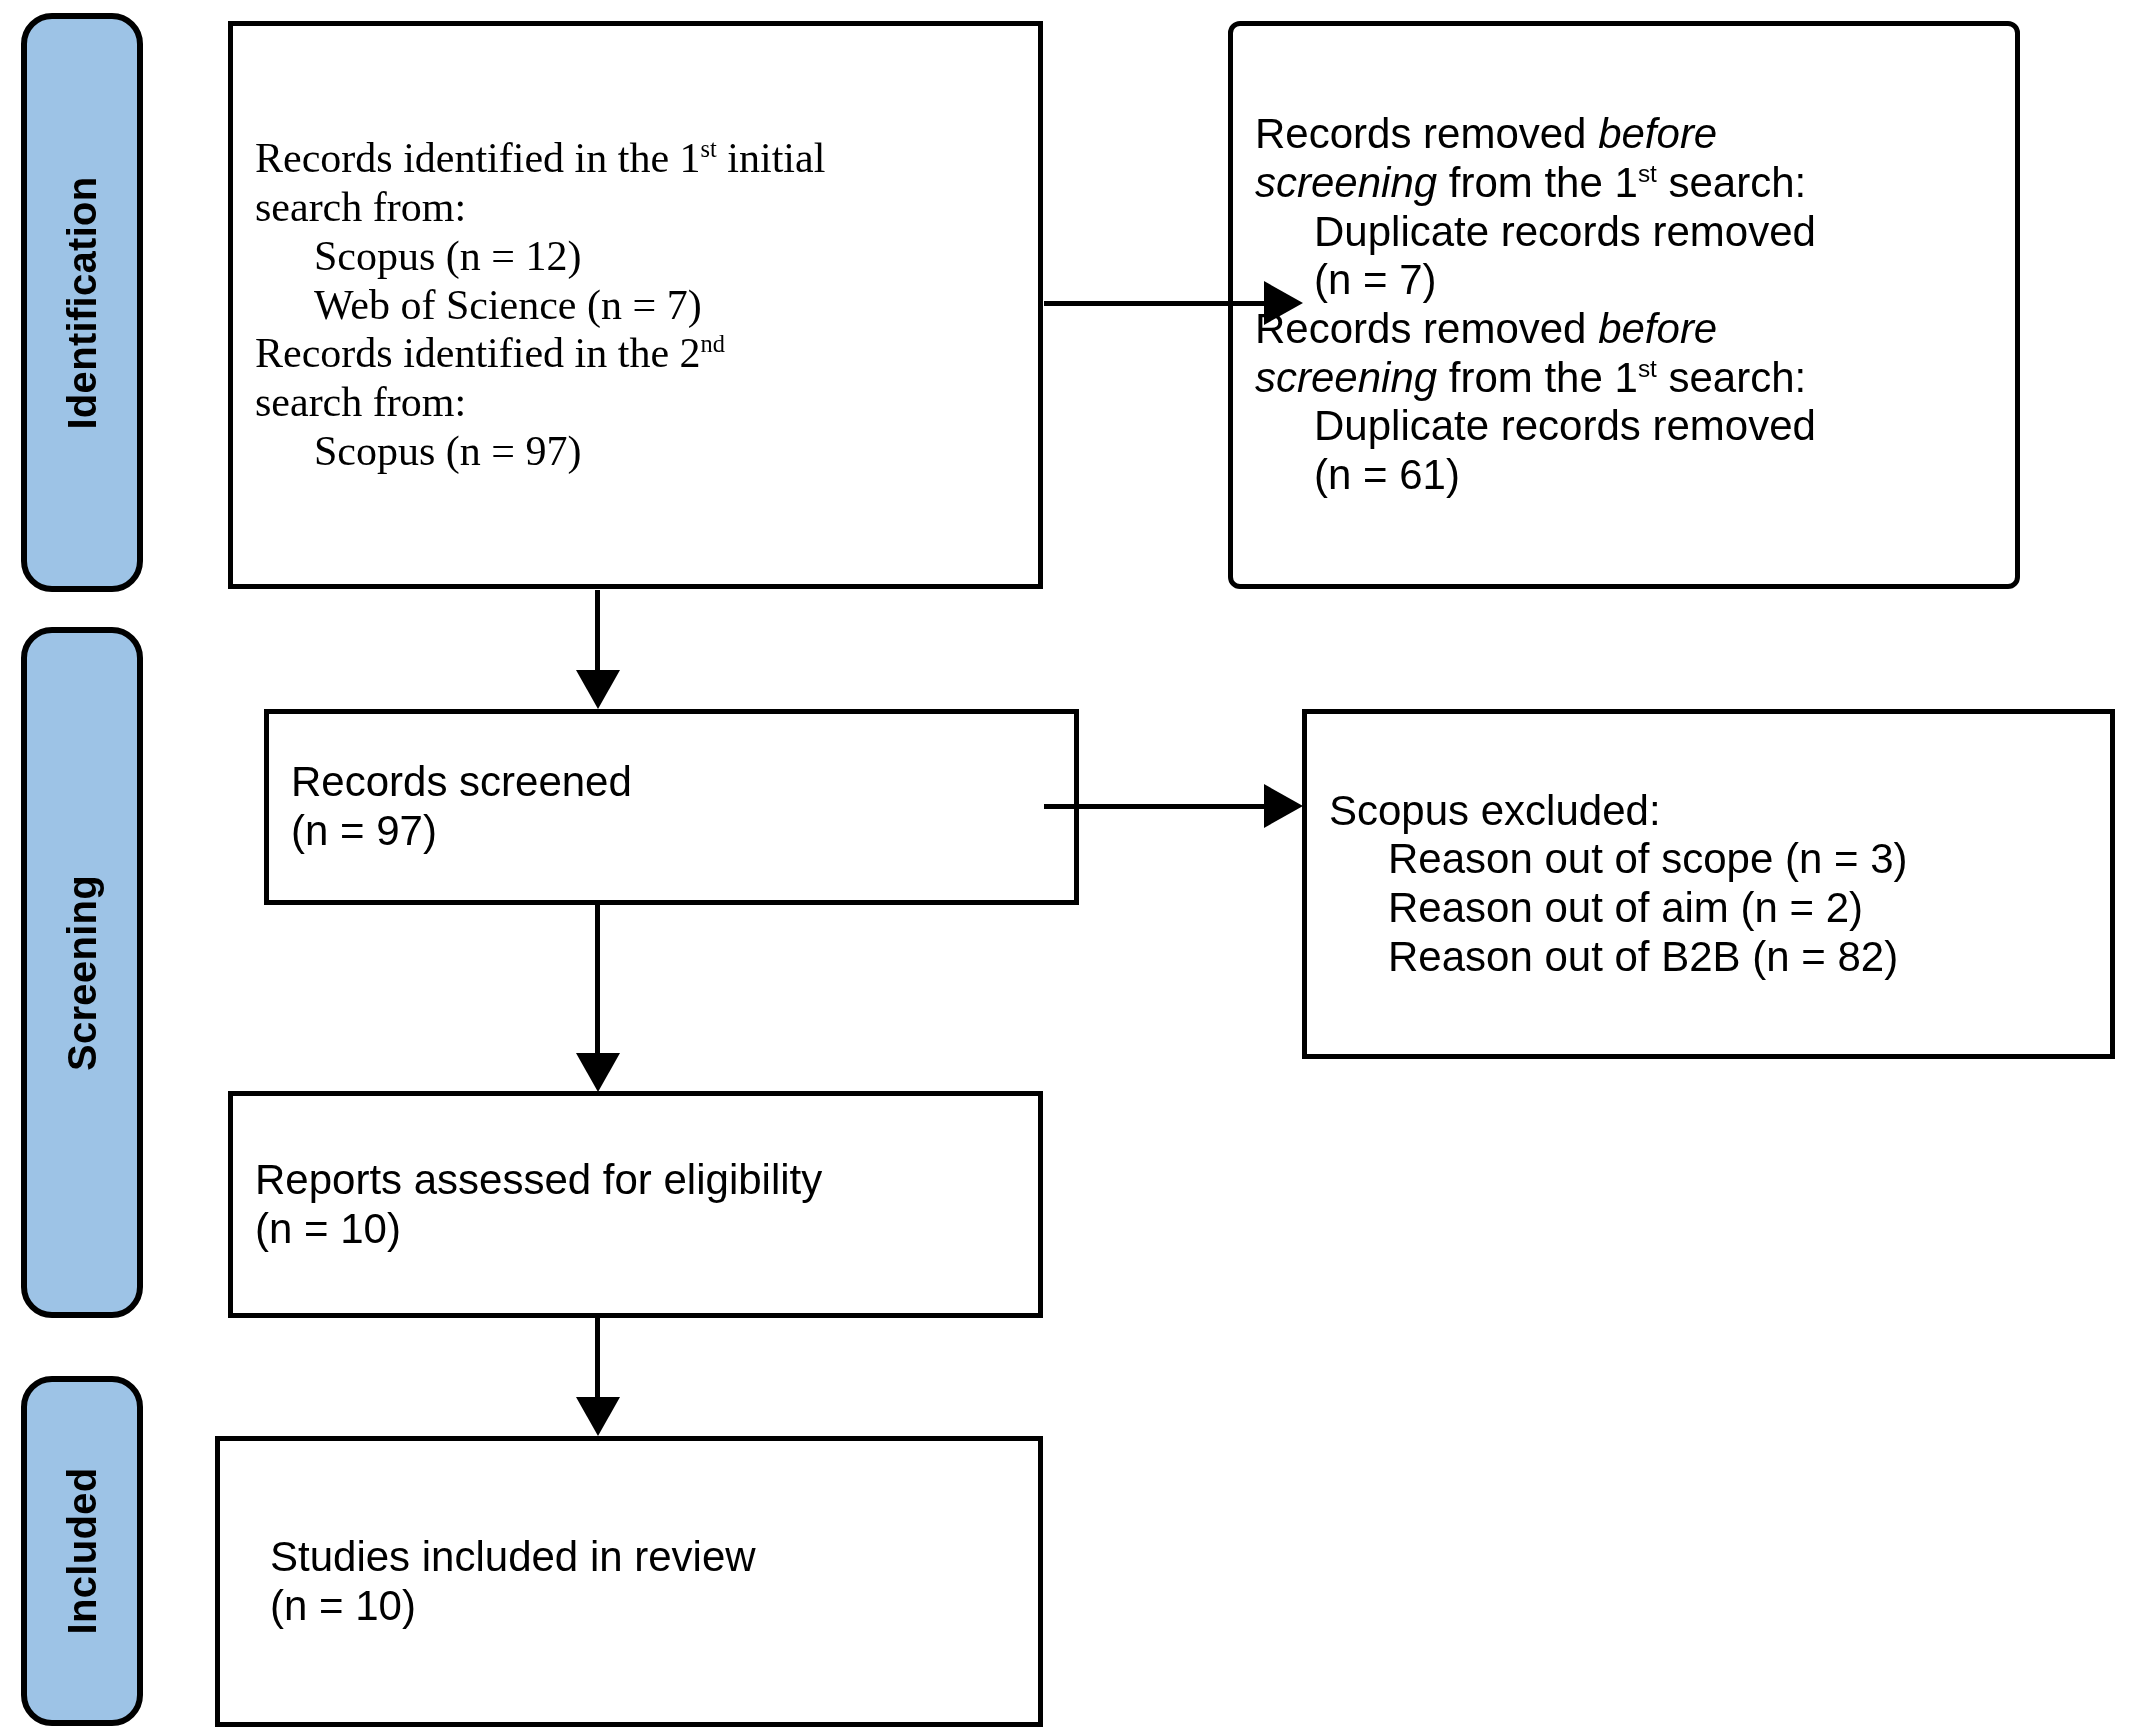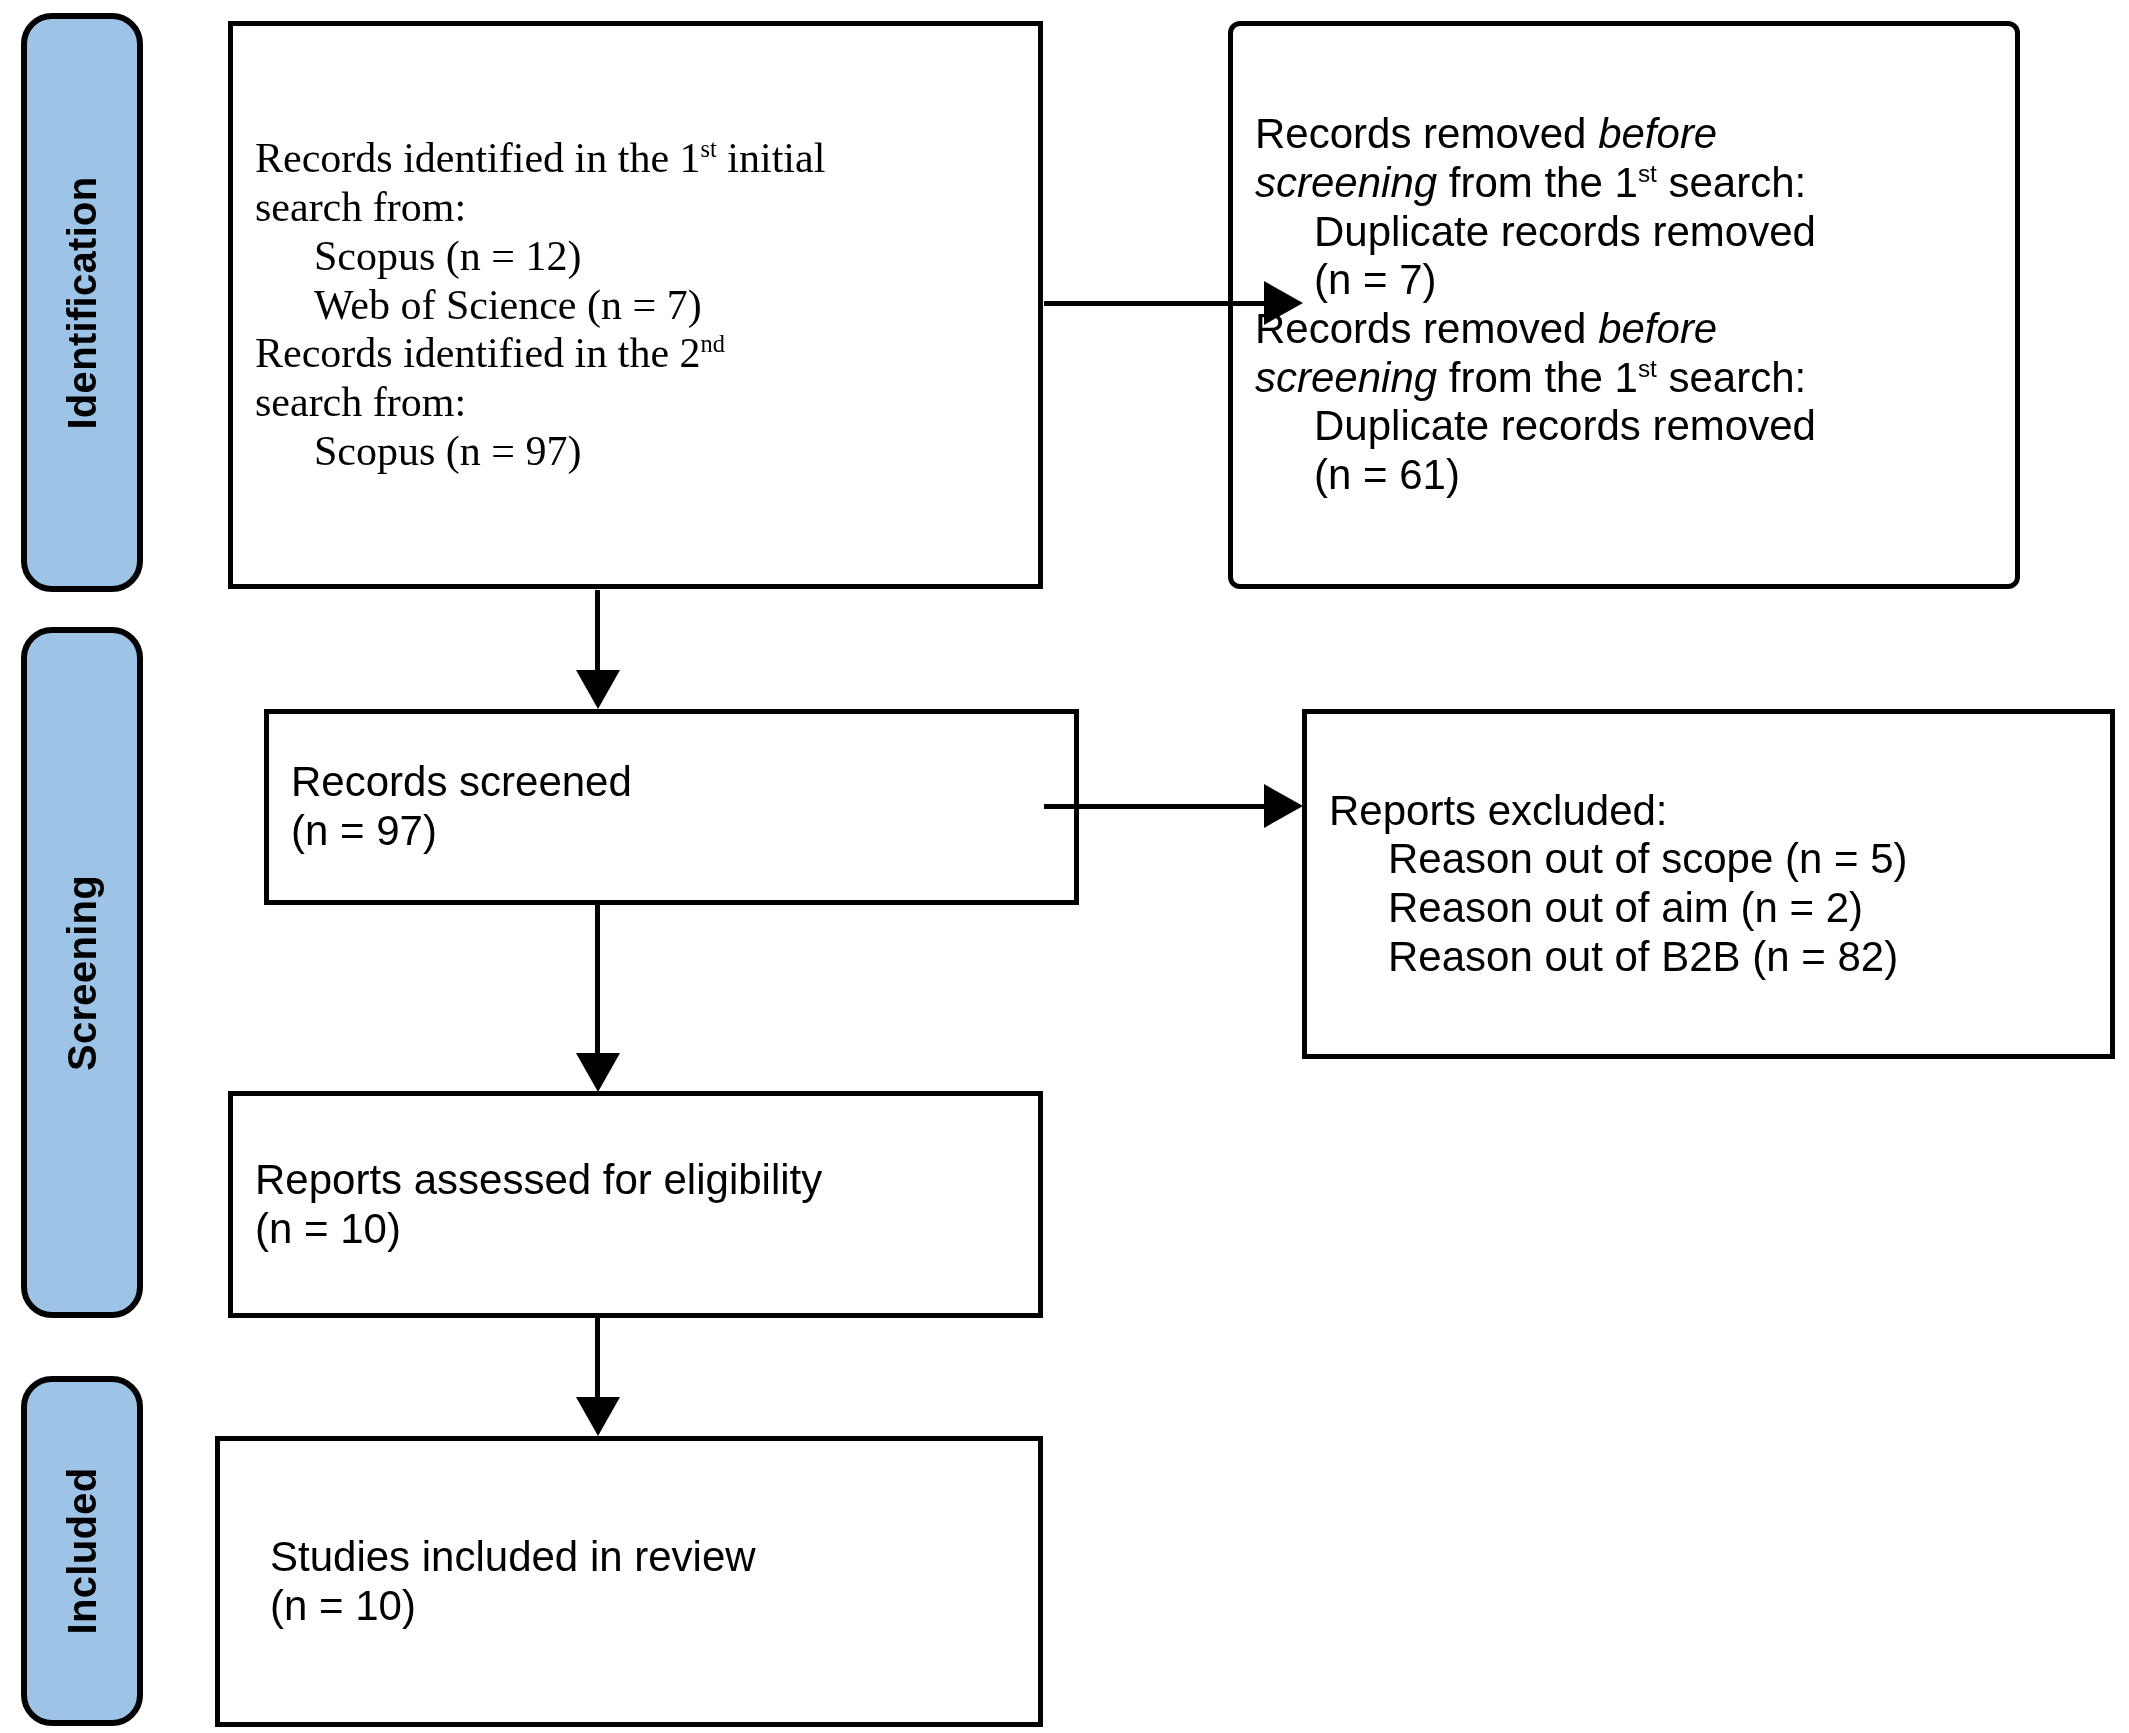--- a/index.html
+++ b/index.html
@@ -144,22 +144,22 @@
 
   <div class="flow-box" style="left:228px; top:709px; width:815px; height:196px;margin-left:36px;">
     <div class="box-body">
       <div class="line">Records screened</div>
       <div class="line">(n = 97)</div>
     </div>
   </div>
 
   <div class="flow-box" style="left:1302px; top:709px; width:813px; height:350px;">
     <div class="box-body">
-      <div class="line">Reports excluded:</div>
-      <div class="line indent">Reason out of scope (n = 5)</div>
+      <div class="line">Scopus excluded:</div>
+      <div class="line indent">Reason out of scope (n = 3)</div>
       <div class="line indent">Reason out of aim (n = 2)</div>
       <div class="line indent">Reason out of B2B (n = 82)</div>
     </div>
   </div>
 
   <div class="flow-box" style="left:228px; top:1091px; width:815px; height:227px;">
     <div class="box-body">
       <div class="line">Reports assessed for eligibility</div>
       <div class="line">(n = 10)</div>
     </div>

